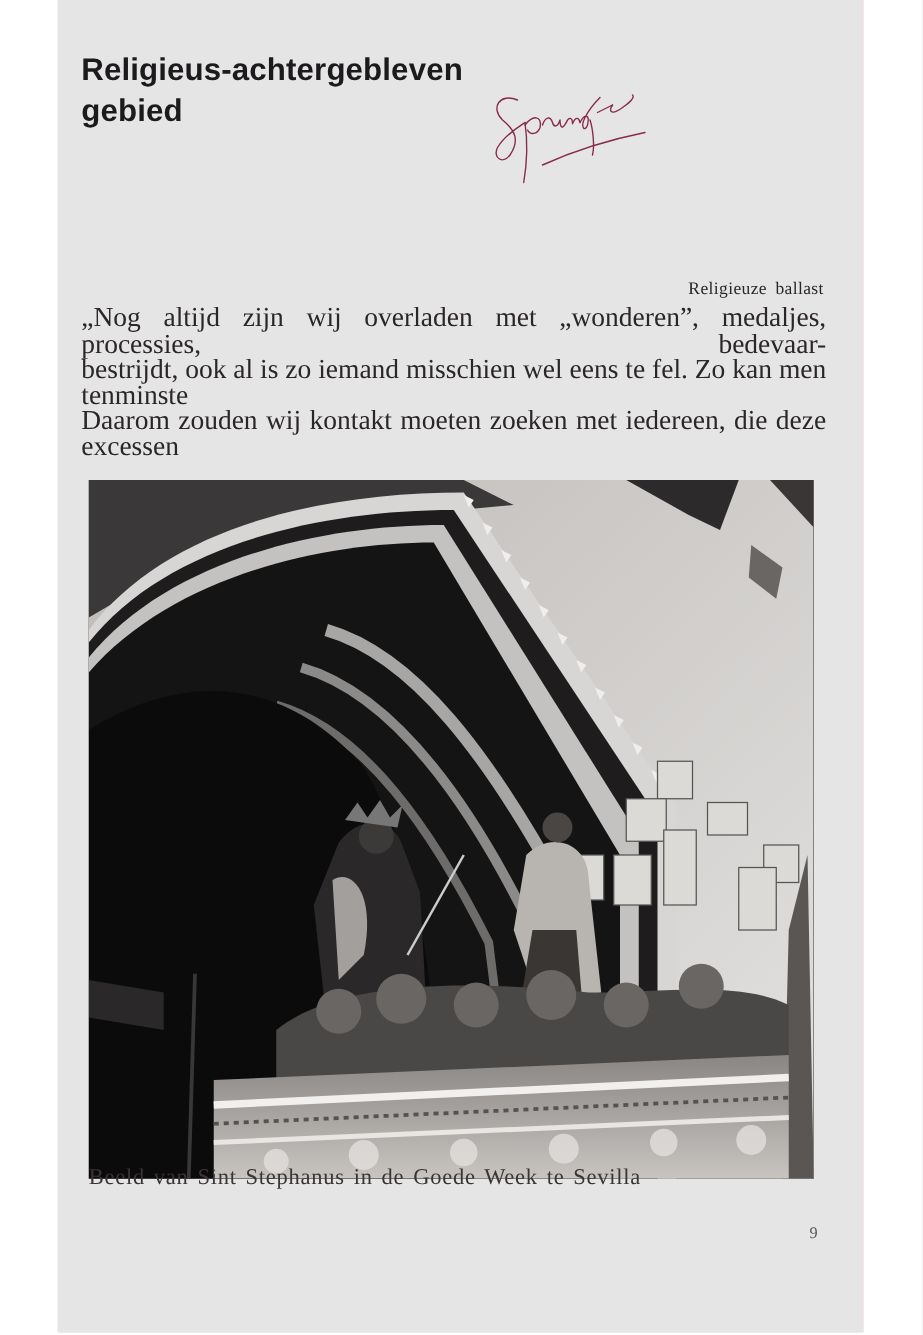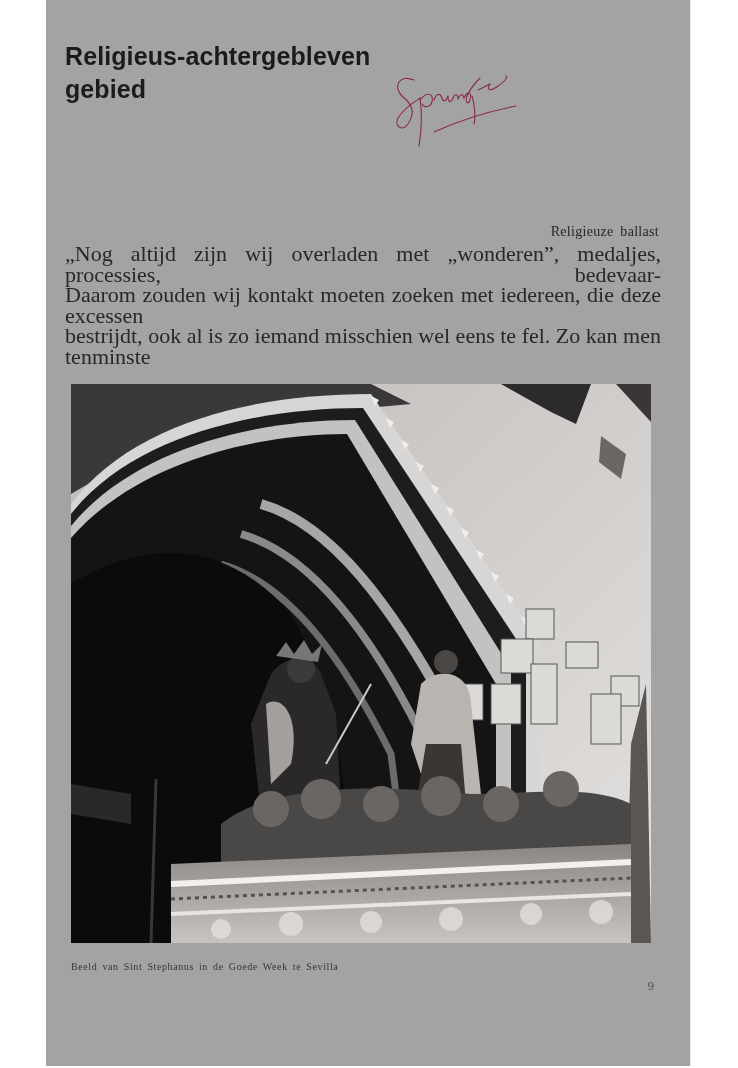--- a/index.html
+++ b/index.html
@@ -2,21 +2,21 @@
 <html><head>
   <meta charset="utf-8">
   <style>
     html, body { margin: 0; padding: 0; }
     body {
       width: 738px; height: 1068px; background: #ffffff; position: relative; overflow: hidden;
       font-family: "Liberation Serif", serif;
     }
     .page {
       position: absolute; left: 46px; top: 0; width: 644px; height: 1066px;
-      background: #a3a3a3;
+      background: #e5e5e5;
       box-shadow: 1px 0 0 #ece2e0;
     }
     .title {
       position: absolute; left: 19px; top: 40px; margin: 0;
       font-family: "Liberation Sans", sans-serif; font-weight: bold;
       font-size: 25px; line-height: 33px; color: #1c1a1c; letter-spacing: 0.1px;
     }
     .handwriting {
       position: absolute; left: 340px; top: 68px; width: 150px; height: 84px;
     }
@@ -34,22 +34,22 @@
       position: absolute; left: 19px; top: 244px; width: 596px; margin: 0;
       font-size: 22px; line-height: 20.6px; color: #2b2628;
       text-align: justify; text-align-last: justify;
     }
     .photo {
       position: absolute; left: 25px; top: 384px; width: 580px; height: 559px;
       background: #111; overflow: hidden;
     }
     .photo svg { display: block; }
     .caption {
-      position: absolute; left: 25px; top: 961px; margin: 0;
-      font-size: 10px; color: #3a3436; letter-spacing: 0.6px; word-spacing: 2px;
+      position: absolute; left: 25px; top: 931px; margin: 0;
+      font-size: 18px; color: #3a3436; letter-spacing: 0.6px; word-spacing: 2px;
     }
     .page-number {
       position: absolute; right: 36px; top: 978px; margin: 0;
       font-size: 13px; color: #5a5254;
     }
   </style>
 </head>
 <body>
 
 <div class="page">
@@ -73,22 +73,22 @@
       <path d="M104 16 C100 22 104 24 112 18 C118 14 122 10 120 8"></path>
       <path d="M48 64 C70 54 100 44 130 38"></path>
     </g>
   </svg>
 
 
   <h2 class="section-heading">Religieuze ballast</h2>
 
   <div class="body-text">
     <div>„Nog altijd zijn wij overladen met „wonderen”, medaljes, processies, bedevaar-</div>
+    <div>bestrijdt, ook al is zo iemand misschien wel eens te fel. Zo kan men tenminste</div>
     <div>Daarom zouden wij kontakt moeten zoeken met iedereen, die deze excessen</div>
-    <div>bestrijdt, ook al is zo iemand misschien wel eens te fel. Zo kan men tenminste</div>
   </div>
 
   <div class="photo">
     <svg width="580" height="559" viewBox="0 0 580 559">
       <title>Black-and-white photograph of a religious statue on an ornate procession float beneath a gothic church arch</title>
       <defs>
         <linearGradient id="wall" x1="0" y1="0" x2="1" y2="1">
           <stop offset="0" stop-color="#bdbab8"></stop>
           <stop offset="1" stop-color="#e4e2e0"></stop>
         </linearGradient>

